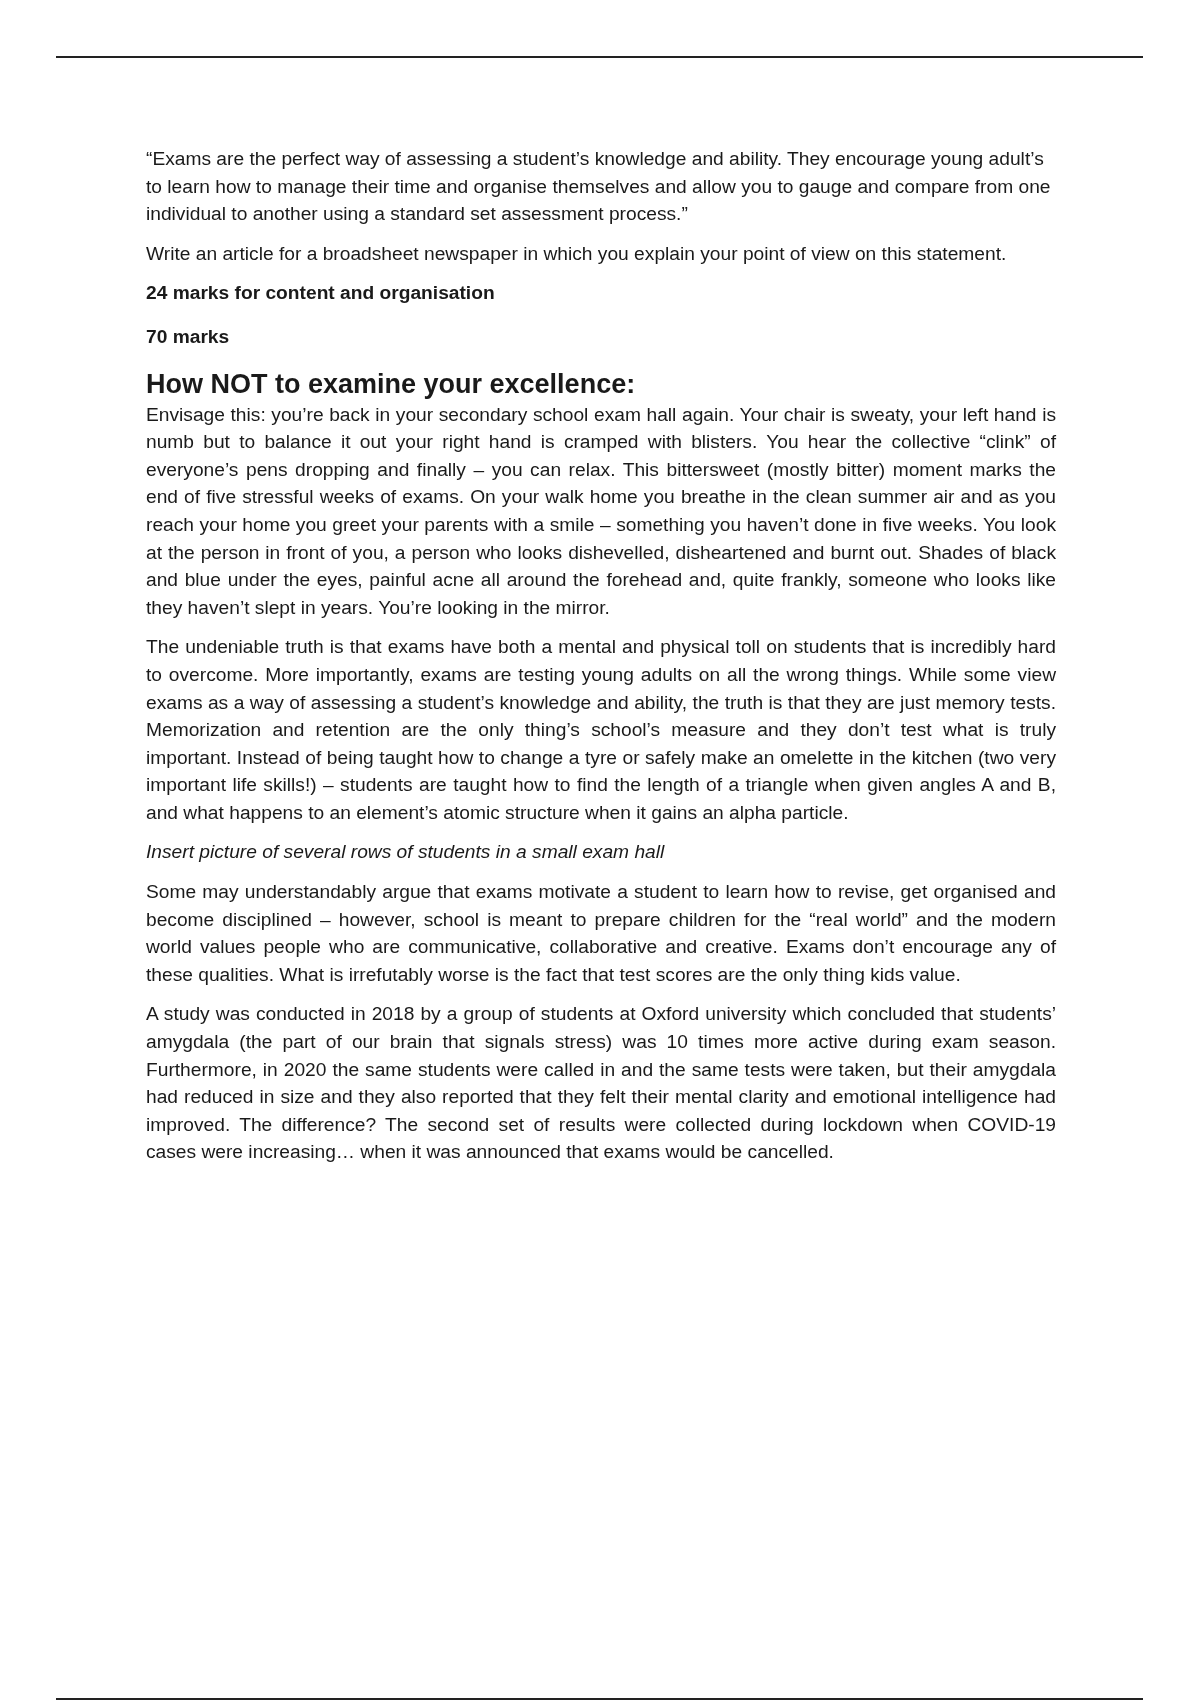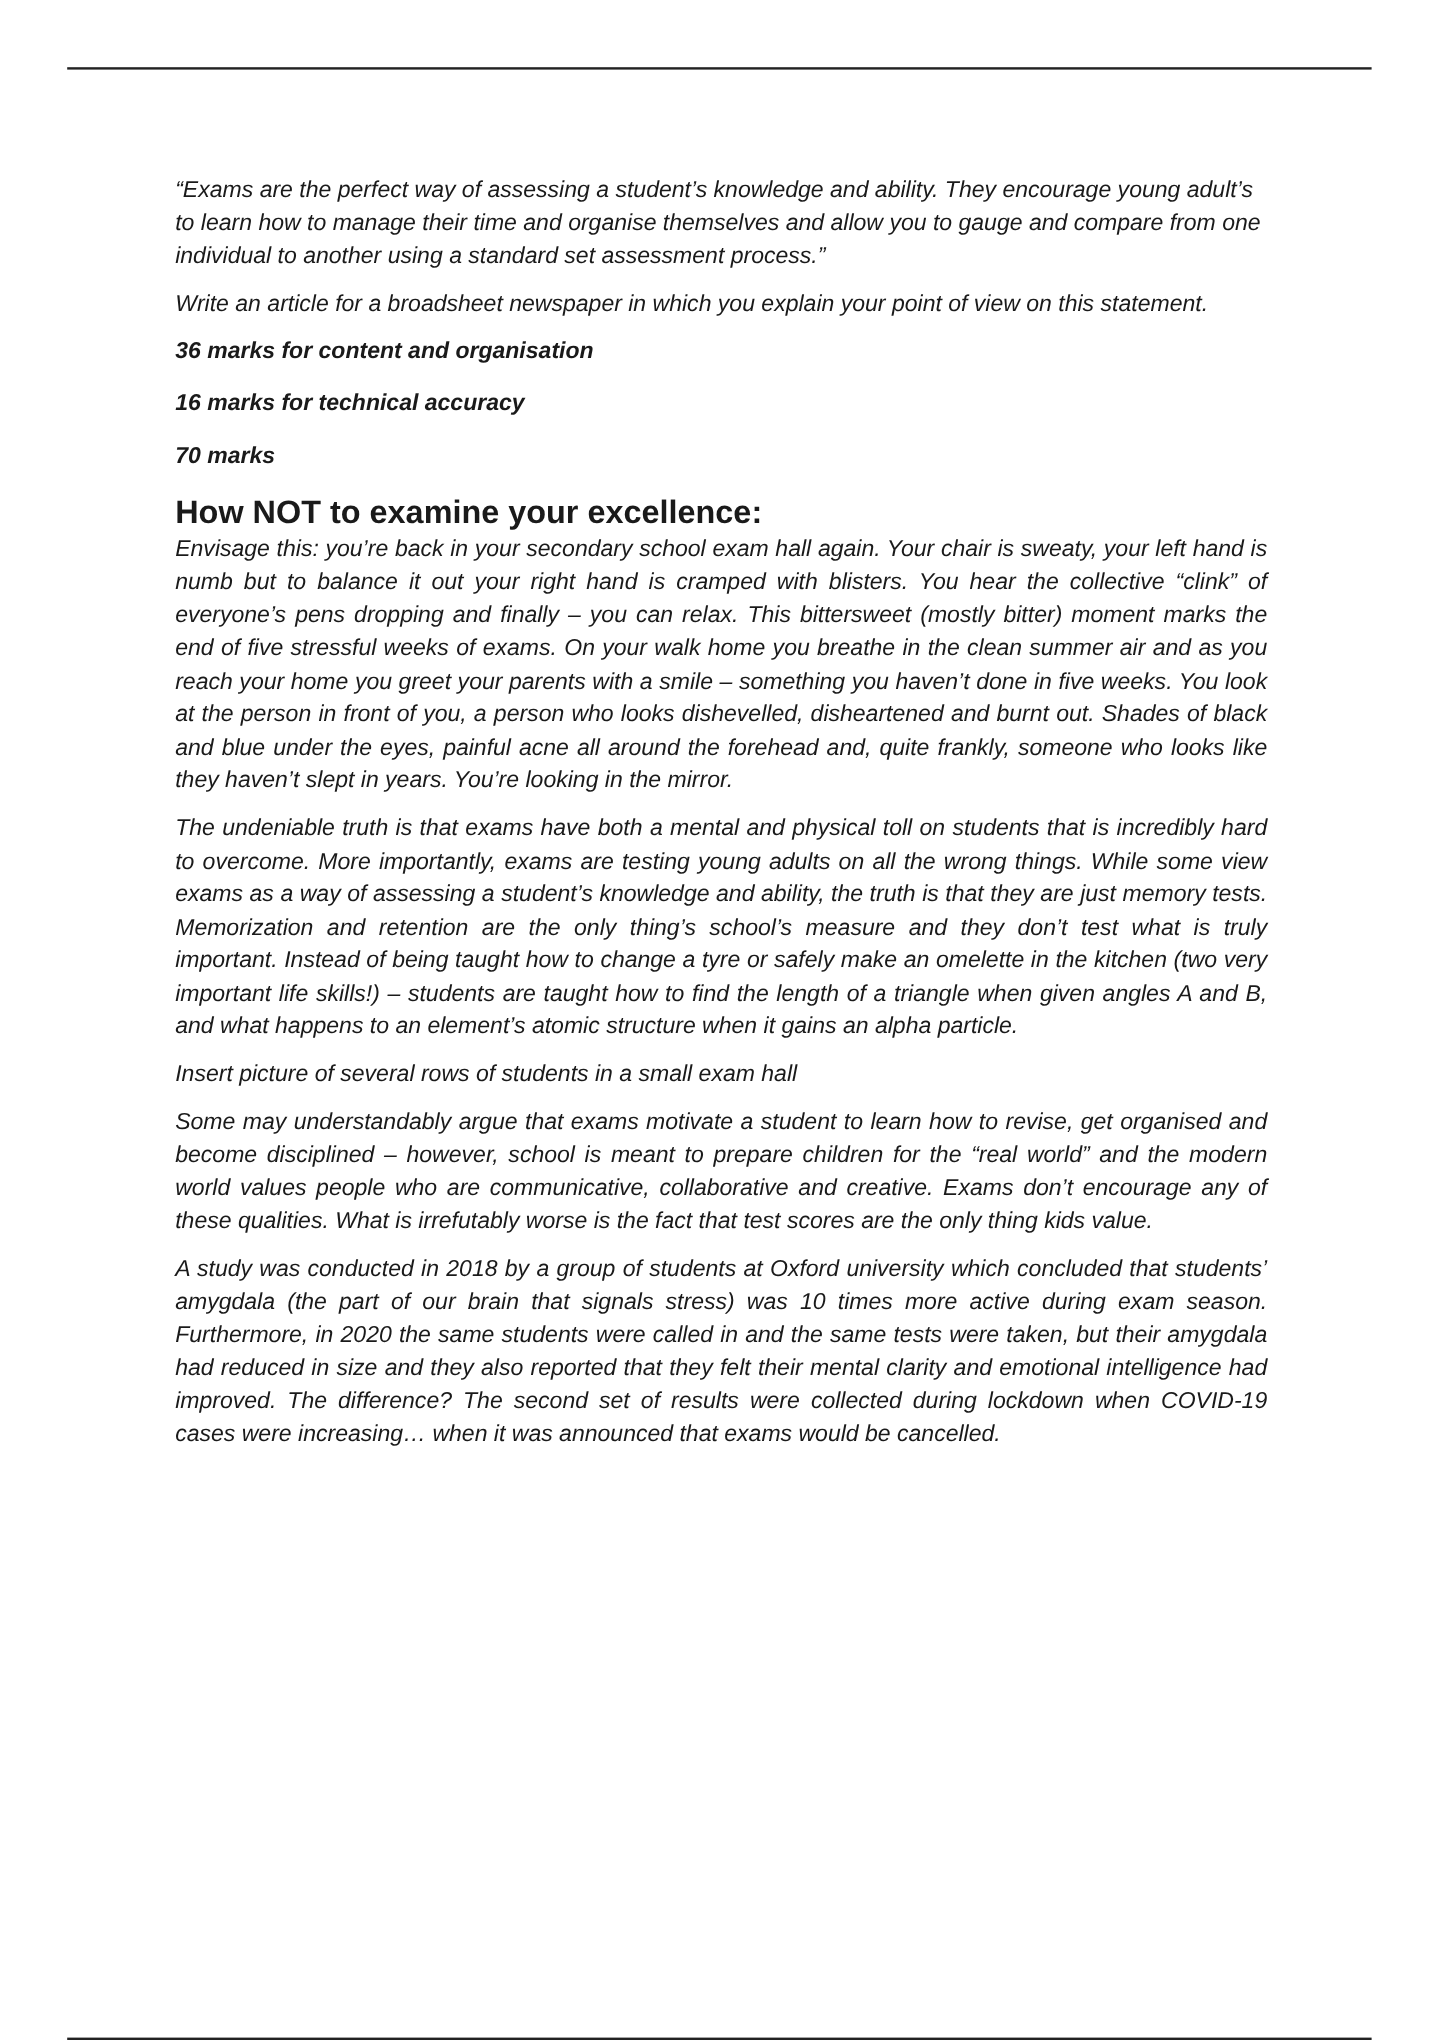--- a/index.html
+++ b/index.html
@@ -27,21 +27,20 @@
     .content {
       position: absolute;
       left: 146px;
       top: 145px;
       width: 910px;
     }
     p {
       margin: 0 0 12px 0;
       font-size: 19.2px;
       line-height: 27.6px;
-      font-style: italic;
     }
     .justify { text-align: justify; }
     .bold {
       font-weight: bold;
       margin-bottom: 16px;
     }
     .title {
       font-size: 27px;
       font-weight: bold;
       margin: 2px 0 0 0;
@@ -50,22 +49,21 @@
     .italic { font-style: italic; }
   </style>
 </head>
 <body>
 
 <div class="rule rule-top"></div>
 
 <div class="content">
   <p class="quote">“Exams are the perfect way of assessing a student’s knowledge and ability. They encourage young adult’s to learn how to manage their time and organise themselves and allow you to gauge and compare from one individual to another using a standard set assessment process.”</p>
   <p>Write an article for a broadsheet newspaper in which you explain your point of view on this statement.</p>
-  <p class="bold">36 marks for content and organisation</p>
-  <p class="bold">16 marks for technical accuracy</p>
+  <p class="bold">24 marks for content and organisation</p>
   <p class="bold">70 marks</p>
 
   <h1 class="title">How NOT to examine your excellence:</h1>
 
   <p class="justify">Envisage this: you’re back in your secondary school exam hall again. Your chair is sweaty, your left hand is numb but to balance it out your right hand is cramped with blisters. You hear the collective “clink” of everyone’s pens dropping and finally – you can relax. This bittersweet (mostly bitter) moment marks the end of five stressful weeks of exams. On your walk home you breathe in the clean summer air and as you reach your home you greet your parents with a smile – something you haven’t done in five weeks. You look at the person in front of you, a person who looks dishevelled, disheartened and burnt out. Shades of black and blue under the eyes, painful acne all around the forehead and, quite frankly, someone who looks like they haven’t slept in years. You’re looking in the mirror.</p>
   <p class="justify">The undeniable truth is that exams have both a mental and physical toll on students that is incredibly hard to overcome. More importantly, exams are testing young adults on all the wrong things. While some view exams as a way of assessing a student’s knowledge and ability, the truth is that they are just memory tests. Memorization and retention are the only thing’s school’s measure and they don’t test what is truly important. Instead of being taught how to change a tyre or safely make an omelette in the kitchen (two very important life skills!) – students are taught how to find the length of a triangle when given angles A and B, and what happens to an element’s atomic structure when it gains an alpha particle.</p>
   <p class="italic">Insert picture of several rows of students in a small exam hall</p>
   <p class="justify">Some may understandably argue that exams motivate a student to learn how to revise, get organised and become disciplined – however, school is meant to prepare children for the “real world” and the modern world values people who are communicative, collaborative and creative. Exams don’t encourage any of these qualities. What is irrefutably worse is the fact that test scores are the only thing kids value.</p>
   <p class="justify">A study was conducted in 2018 by a group of students at Oxford university which concluded that students’ amygdala (the part of our brain that signals stress) was 10 times more active during exam season. Furthermore, in 2020 the same students were called in and the same tests were taken, but their amygdala had reduced in size and they also reported that they felt their mental clarity and emotional intelligence had improved. The difference? The second set of results were collected during lockdown when COVID-19 cases were increasing… when it was announced that exams would be cancelled.</p>
 </div>

